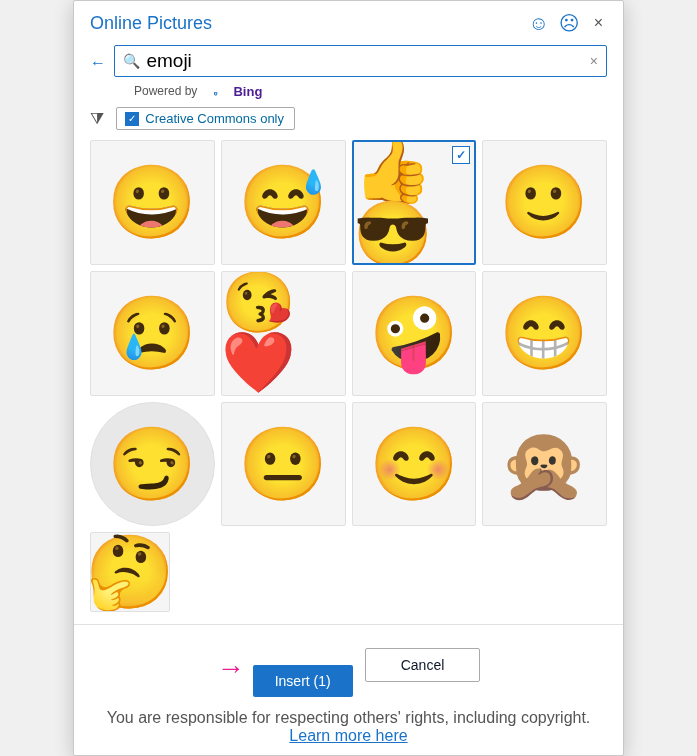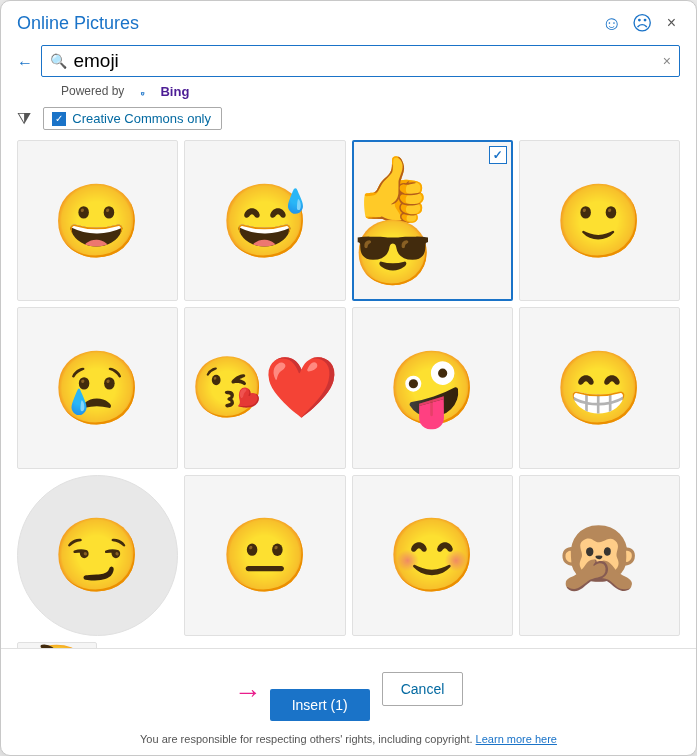--- a/index.html
+++ b/index.html
@@ -5,29 +5,29 @@
     * { box-sizing: border-box; margin: 0; padding: 0; }
     body {
       font-family: 'Segoe UI', Arial, sans-serif;
       background: #f0f0f0;
       display: flex;
       justify-content: center;
       align-items: center;
       min-height: 100vh;
     }
     .dialog {
-      width: 697px;
+      width: 551px;
       height: 756px;
       background: #fff;
       border: 1px solid #c8c8c8;
       box-shadow: 0 4px 20px rgba(0,0,0,0.2);
       display: flex;
       flex-direction: column;
       position: relative;
-      border-radius: 10px;
+      border-radius: 2px;
     }
     .title-bar {
       display: flex;
       justify-content: space-between;
       align-items: center;
       padding: 10px 16px 6px 16px;
     }
     .title-text {
       font-size: 18px;
       color: #1a73c8;
@@ -222,31 +222,31 @@
       border: none;
       border-radius: 2px;
       padding: 8px 22px;
       font-size: 14px;
       cursor: pointer;
       font-family: 'Segoe UI', Arial, sans-serif;
       margin-top: 32px;
     }
     .cancel-btn {
       background: #fff;
-      color: #0369a1;
+      color: #0f172a;
       border: 1px solid #aaa;
       border-radius: 2px;
-      padding: 8px 18px;
+      padding: 8px 35px;
       font-size: 14px;
       cursor: pointer;
       font-family: 'Segoe UI', Arial, sans-serif;
     }
     .footer-text {
       padding: 4px 16px 10px 16px;
-      font-size: 11px;
+      font-size: 16px;
       color: #555;
       text-align: center;
     }
     .footer-link {
       color: #1a73c8;
       text-decoration: underline;
       cursor: pointer;
     }
     
     .grid-area::-webkit-scrollbar { width: 12px; }

